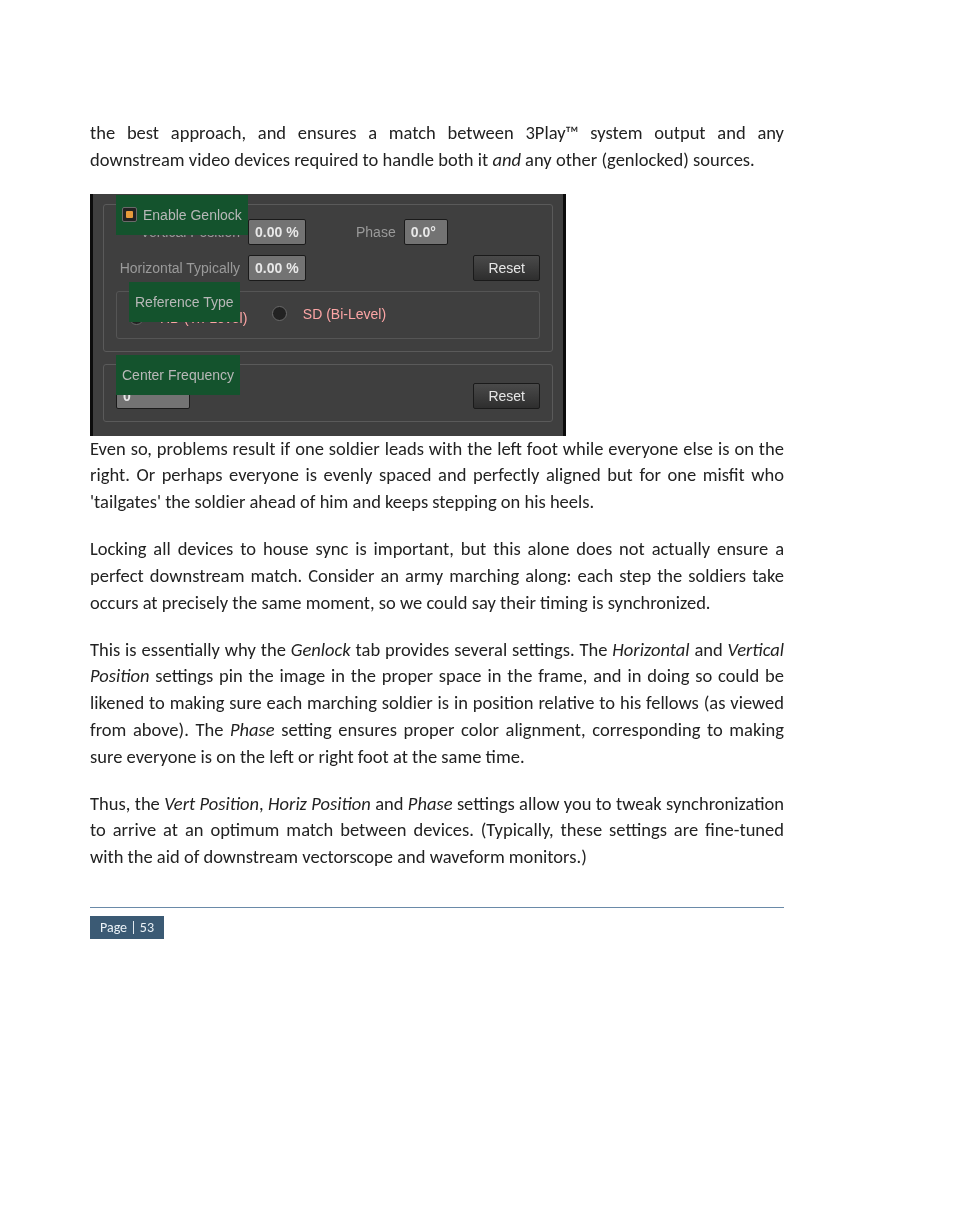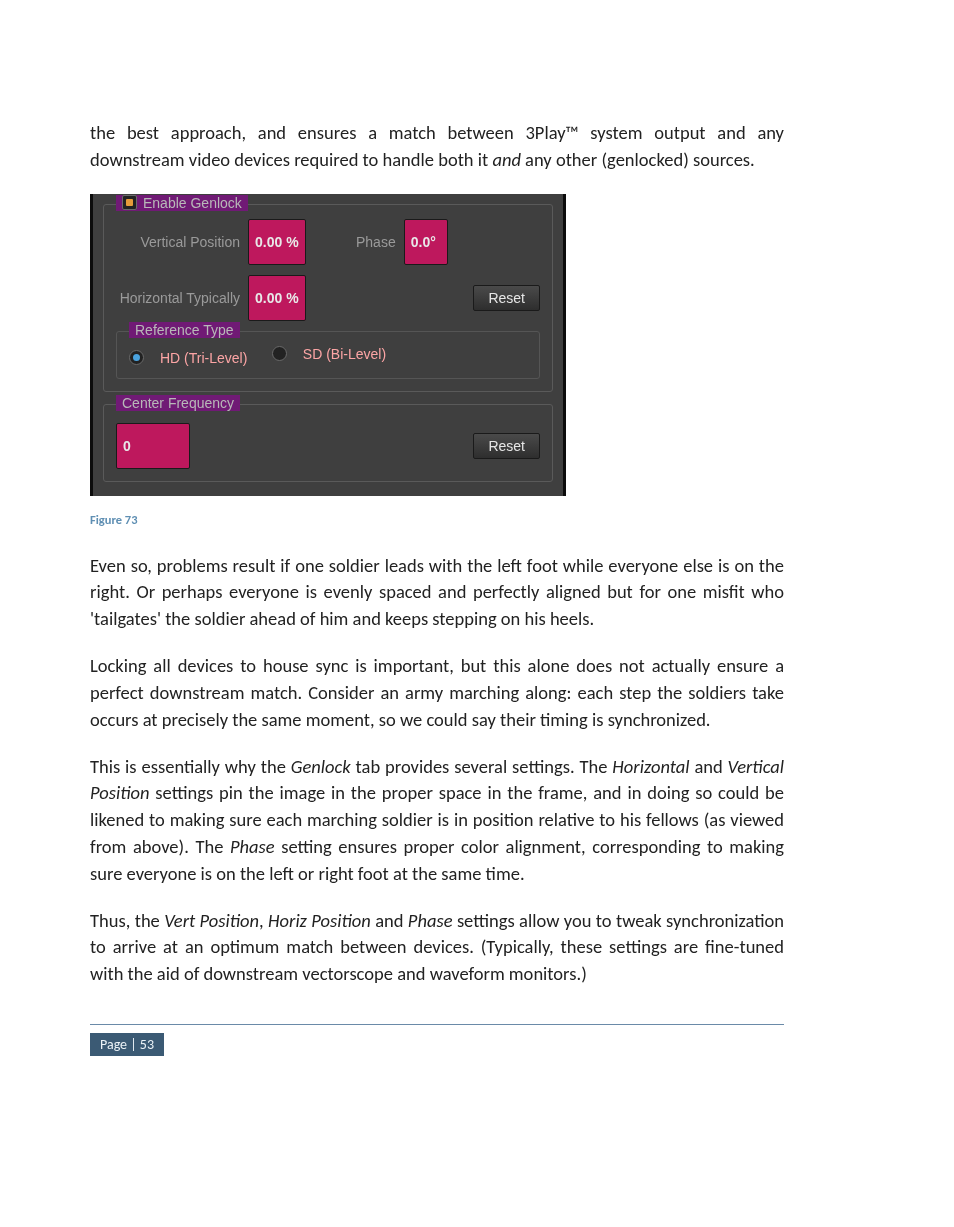--- a/index.html
+++ b/index.html
@@ -47,22 +47,22 @@
     border-radius: 3px;
     padding: 14px 12px 12px 12px;
     margin-bottom: 12px;
     position: relative;
   }
   .groupbox.inner { border-color: #555; padding: 10px 12px 12px 12px; }
   .legend {
     position: absolute;
     top: -10px;
     left: 12px;
-    background: #701a75;
-    padding: 0 6px;
+    background: #14532d;
+    padding: 12px 6px;
     color: #b8b8b8;
     font-size: 14px;
     display: flex;
     align-items: center;
     gap: 6px;
   }
   .checkbox-icon {
     width: 13px; height: 13px;
     background: #222;
     border: 1px solid #6a6a6a;
@@ -78,25 +78,25 @@
     margin-bottom: 10px;
     gap: 8px;
   }
   .field-label {
     color: #9a9a9a;
     font-size: 14px;
     text-align: right;
   }
   .vp-label { width: 124px; }
   .value-box {
-    background: #be185d;
+    background: #737373;
     color: #e8e8e8;
     border: 1px solid #1a1a1a;
     border-radius: 2px;
-    padding: 14px 6px;
+    padding: 4px 6px;
     min-width: 44px;
     font-weight: 600;
     font-size: 14px;
   }
   .value-box.narrow { min-width: 30px; text-align: left; }
   .btn {
     background: linear-gradient(#4a4a4a, #2e2e2e);
     border: 1px solid #1a1a1a;
     border-radius: 2px;
     color: #e6e6e6;
@@ -196,21 +196,20 @@
         <span>Center Frequency</span>
       </div>
       <div class="row" style="margin-bottom:0; padding-top:4px;">
         <span class="value-box" style="min-width:60px">0</span>
         <span style="flex:1"></span>
         <button class="btn">Reset</button>
       </div>
     </div>
   </div>
 
-  <div class="figure-caption">Figure 73</div>
 
   <p class="body-text">Even so, problems result if one soldier leads with the left foot while everyone else is on the right. Or perhaps everyone is evenly spaced and perfectly aligned but for one misfit who 'tailgates' the soldier ahead of him and keeps stepping on his heels.</p>
   <p class="body-text">Locking all devices to house sync is important, but this alone does not actually ensure a perfect downstream match.  Consider an army marching along: each step the soldiers take occurs at precisely the same moment, so we could say their timing is synchronized.</p>
 
   <p class="body-text">
     <span>This is essentially why the </span><span class="italic">Genlock</span><span> tab provides several settings. The </span><span class="italic">Horizontal</span><span> and </span><span class="italic">Vertical Position</span><span> settings pin the image in the proper space in the frame, and in doing so could be likened to making sure each marching soldier is in position relative to his fellows (as viewed from above). The </span><span class="italic">Phase</span><span> setting ensures proper color alignment, corresponding to making sure everyone is on the left or right foot at the same time.</span>
   </p>
 
   <p class="body-text">
     <span>Thus, the </span><span class="italic">Vert Position</span><span>, </span><span class="italic">Horiz Position</span><span> and </span><span class="italic">Phase</span><span> settings allow you to tweak synchronization to arrive at an optimum match between devices.  (Typically, these settings are fine-tuned with the aid of downstream vectorscope and waveform monitors.)</span>

